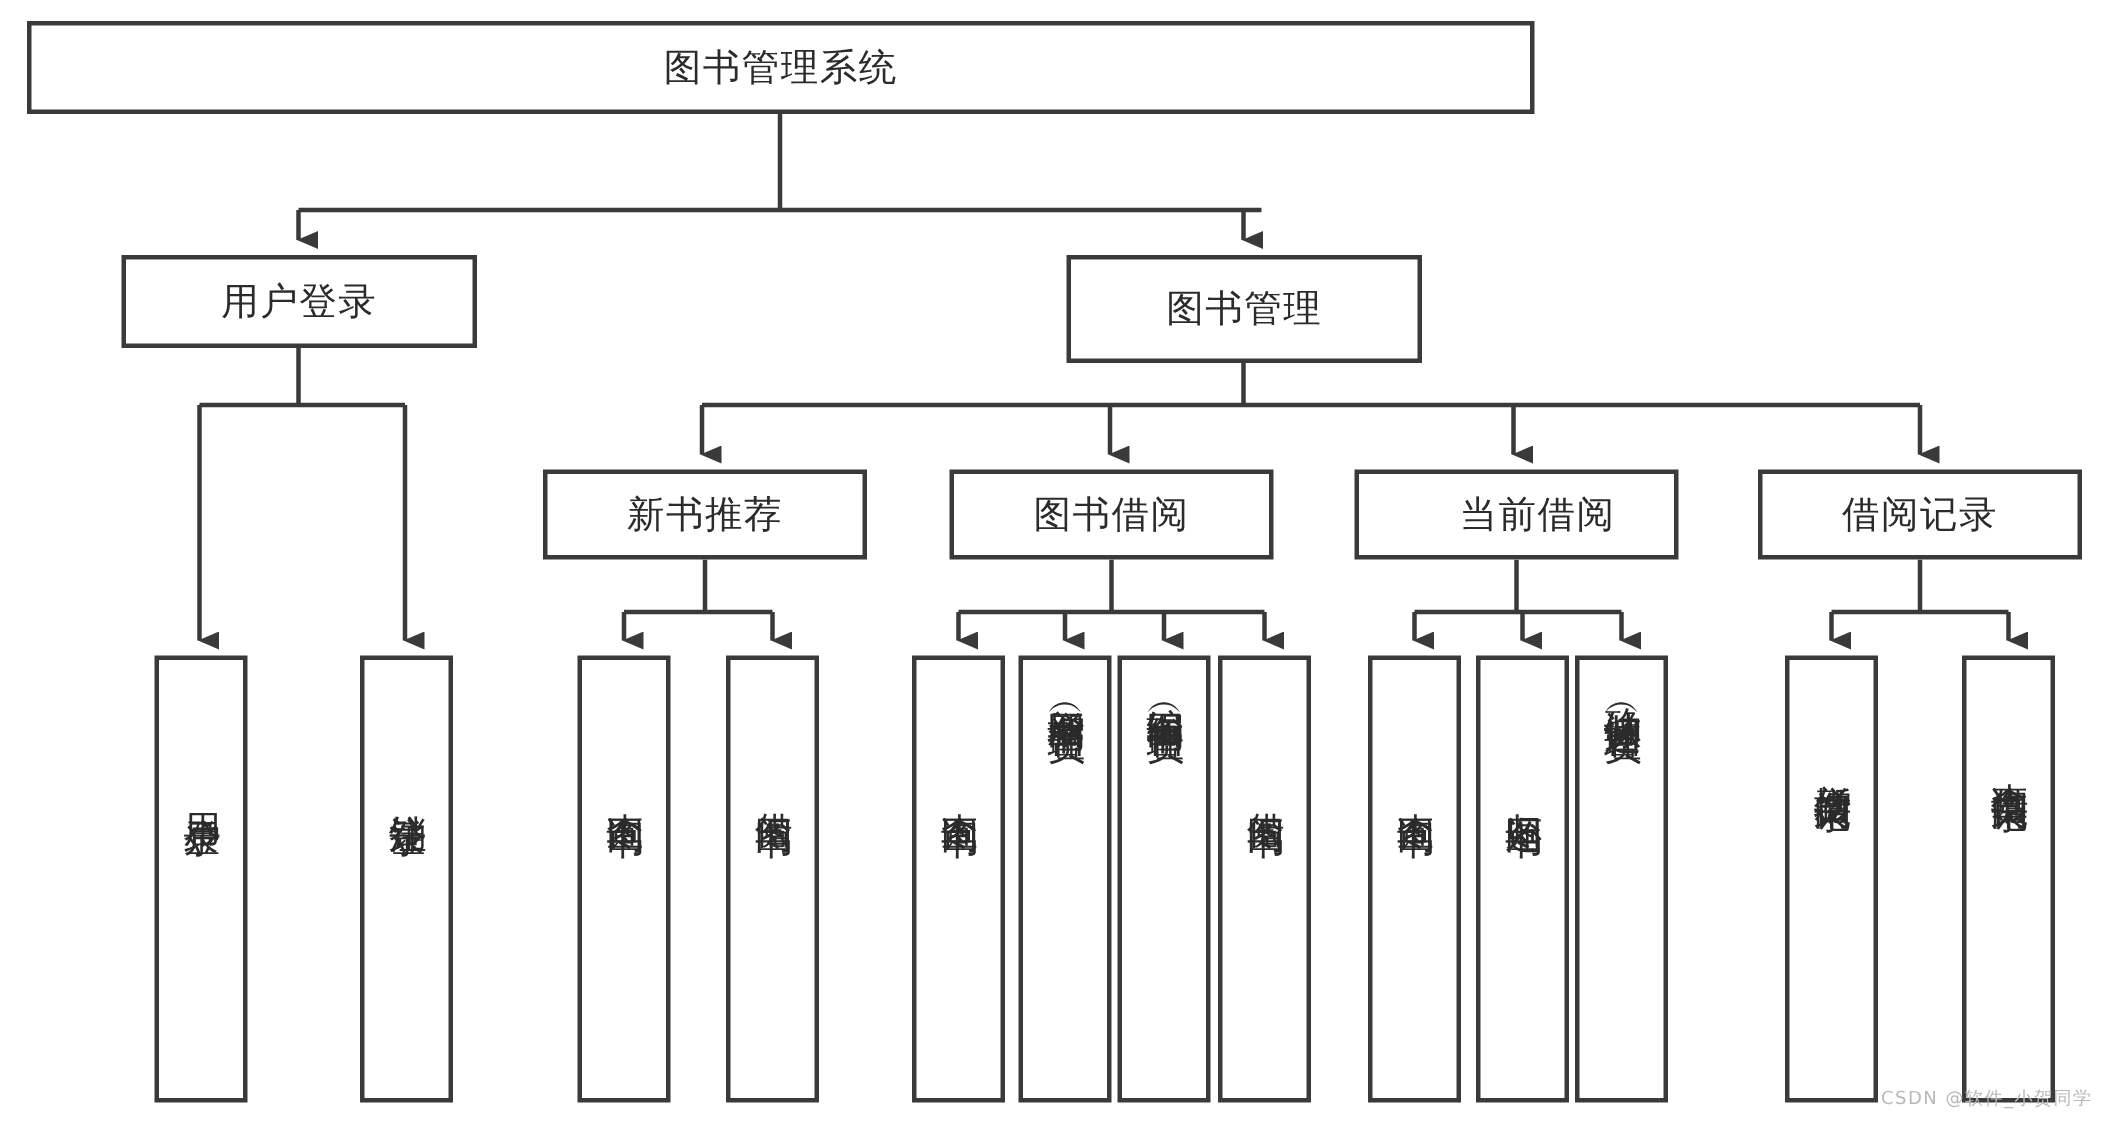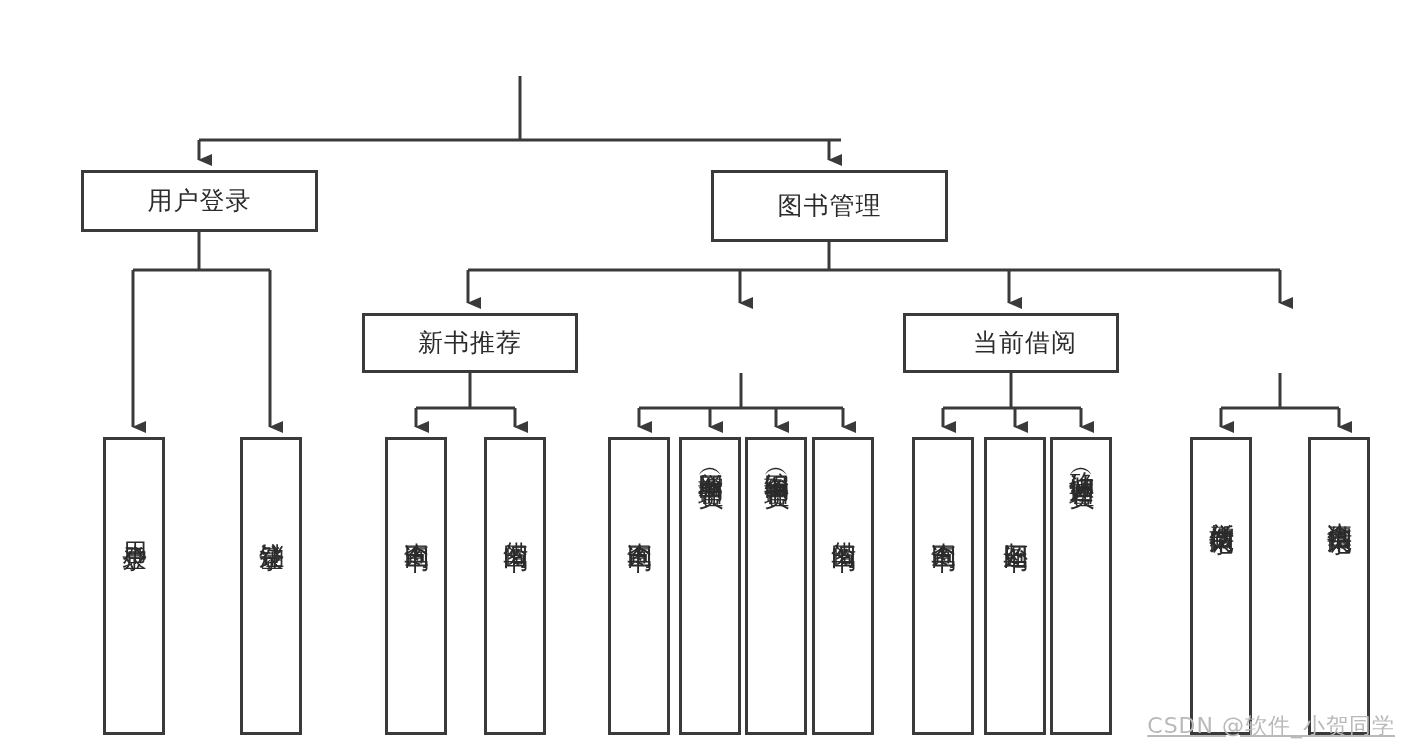--- a/index.html
+++ b/index.html
@@ -62,25 +62,24 @@
   .node.vert.mid2 .label {
     margin-top: 58px;
   }
   .node.vert.top .label {
     margin-top: 8px;
   }
   .watermark {
     position: absolute;
     right: 10px;
     bottom: 6px;
-    font-size: 22px;
+    font-size: 12px;
     color: #b9b9b9;
     letter-spacing: 1px;
     white-space: nowrap;
-    text-decoration: underline;
   }
 </style>
 </head>
 <body>
 
 <div id="canvas">
 
   <svg class="wires" viewBox="0 0 1405 747" xmlns="http://www.w3.org/2000/svg">
     <defs>
       <marker id="arrow" viewBox="0 0 12 14" refX="6" refY="13" markerWidth="12" markerHeight="14" orient="auto-start-reverse" markerUnits="userSpaceOnUse">
@@ -124,34 +123,43 @@
       <path d="M 1015 408 L 1015 427" marker-end="url(#arrow)"></path>
       <path d="M 1081 408 L 1081 427" marker-end="url(#arrow)"></path>
 
       <path d="M 1280 373 L 1280 408"></path>
       <path d="M 1221 408 L 1339 408"></path>
       <path d="M 1221 408 L 1221 427" marker-end="url(#arrow)"></path>
       <path d="M 1339 408 L 1339 427" marker-end="url(#arrow)"></path>
     </g>
   </svg>
 
+  <div class="node horiz" style="left:18px; top:14px; width:1005px; height:62px;">
+    <span class="label">图书管理系统</span>
+  </div>
 
   <div class="node horiz" style="left:81px; top:170px; width:237px; height:62px;">
     <span class="label">用户登录</span>
   </div>
   <div class="node horiz" style="left:711px; top:170px; width:237px; height:72px;">
     <span class="label">图书管理</span>
   </div>
 
   <div class="node horiz" style="left:362px; top:313px; width:216px; height:60px;align-items:center;">
     <span class="label">新书推荐</span>
   </div>
+  <div class="node horiz" style="left:633px; top:313px; width:216px; height:60px;">
+    <span class="label">图书借阅</span>
+  </div>
   <div class="node horiz" style="left:903px; top:313px; width:216px; height:60px;padding-left:28px;">
     <span class="label">当前借阅</span>
   </div>
+  <div class="node horiz" style="left:1172px; top:313px; width:216px; height:60px;">
+    <span class="label">借阅记录</span>
+  </div>
 
   <div class="node vert mid" style="left:103px; top:437px; width:62px; height:298px;">
     <span class="label">用户登录</span>
   </div>
   <div class="node vert mid" style="left:240px; top:437px; width:62px; height:298px;">
     <span class="label">注销登录</span>
   </div>
 
   <div class="node vert mid" style="left:385px; top:437px; width:62px; height:298px;">
     <span class="label">查询图书</span>

